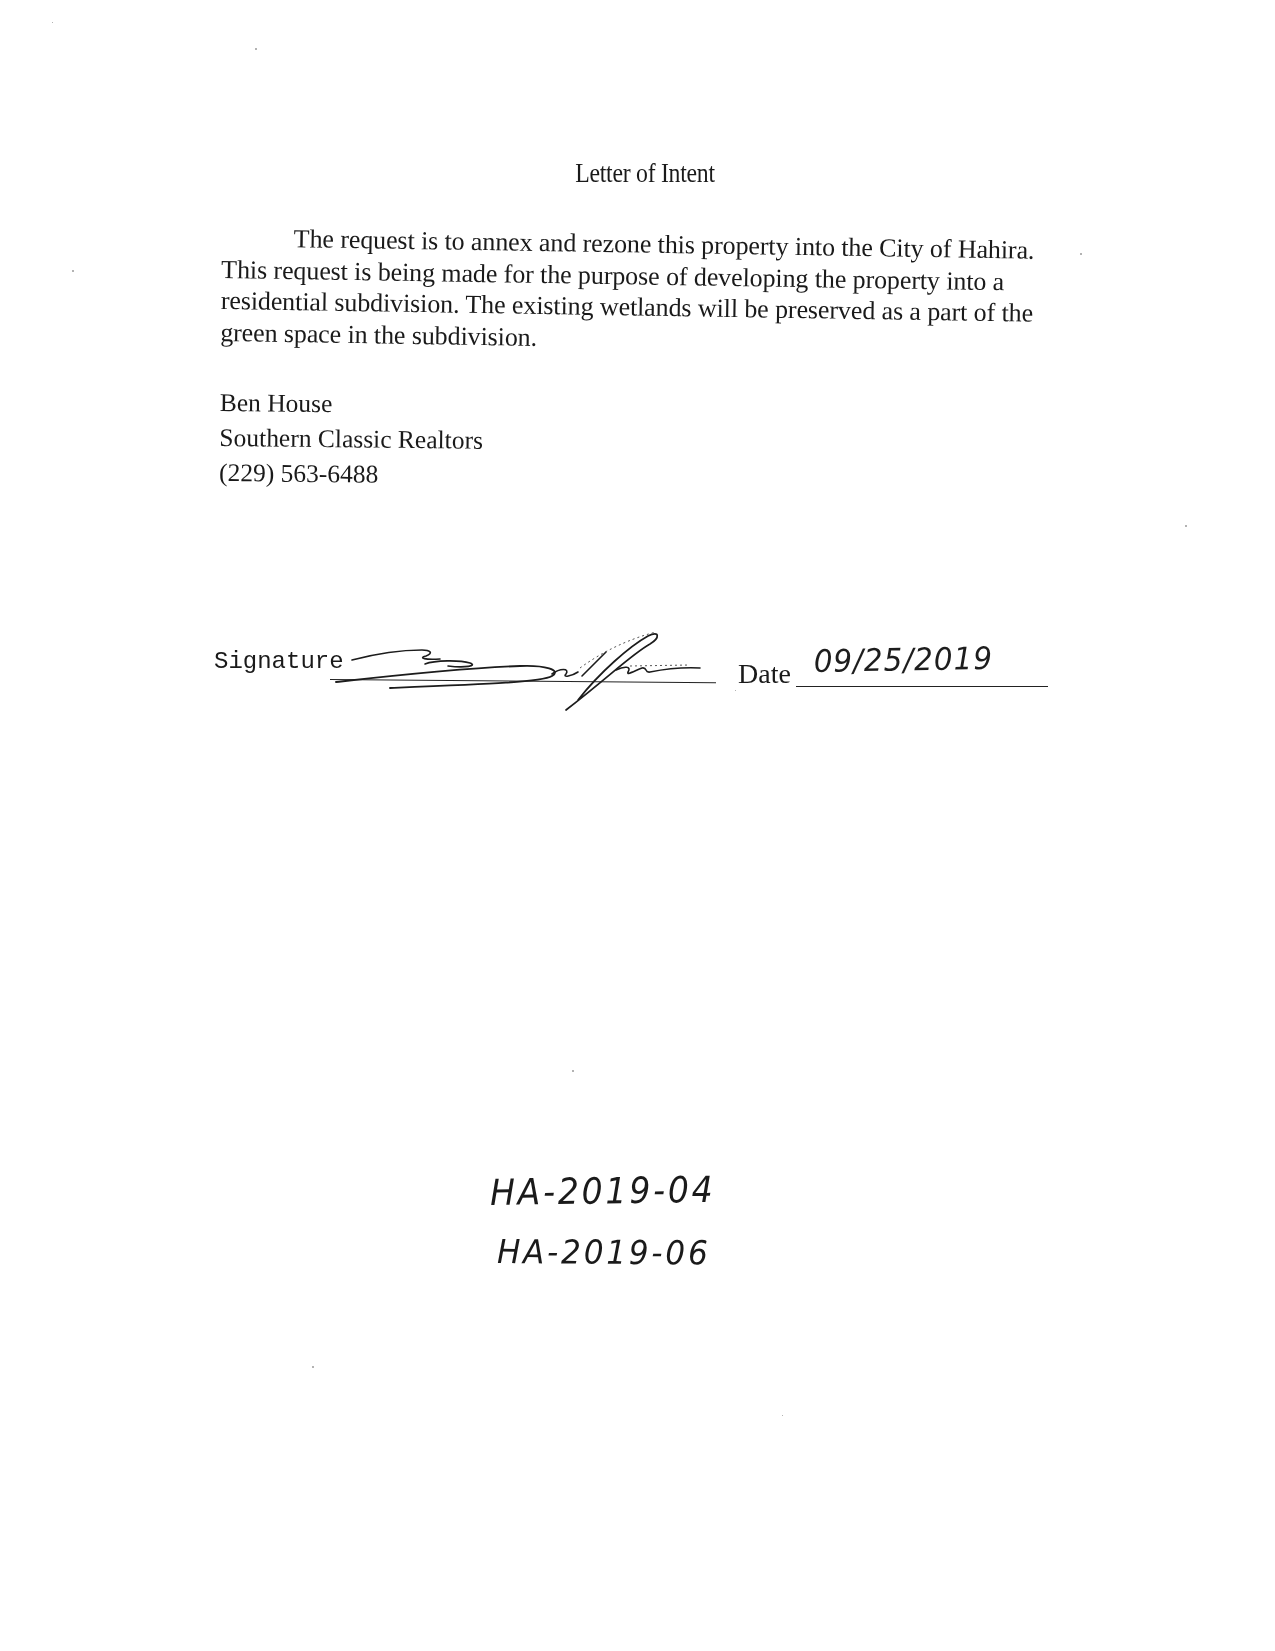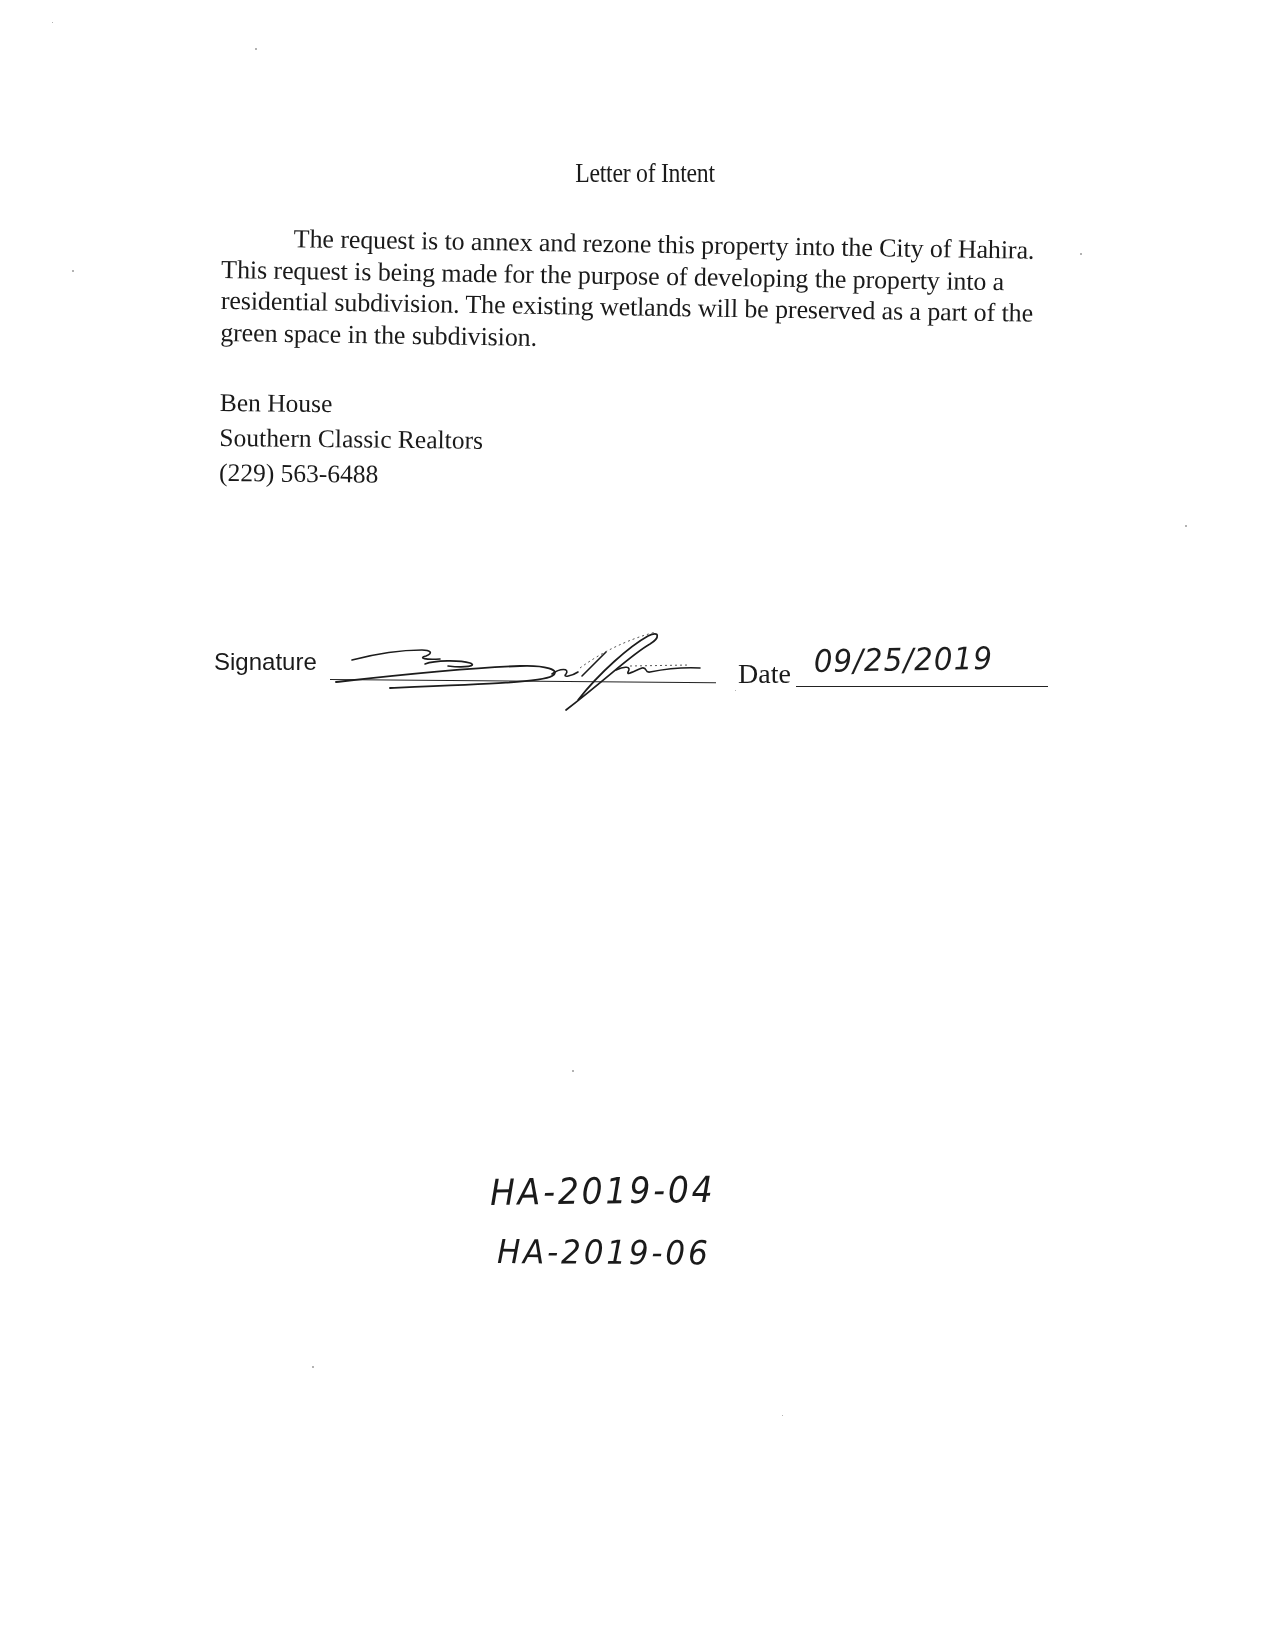--- a/index.html
+++ b/index.html
@@ -72,21 +72,21 @@
     position: absolute;
     left: 214px;
     top: 640px;
     width: 840px;
     height: 70px;
   }
   .sig-label {
     position: absolute;
     left: 0;
     top: 8px;
-    font-family: Liberation Sans, sans-serif;
+    font-family: Liberation Mono, monospace;
     font-size: 24px;
   }
   .sig-line {
     position: absolute;
     left: 116px;
     top: 39px;
     width: 386px;
     height: 0;
     border-top: 1.5px solid #222;
     transform: rotate(0.5deg);

